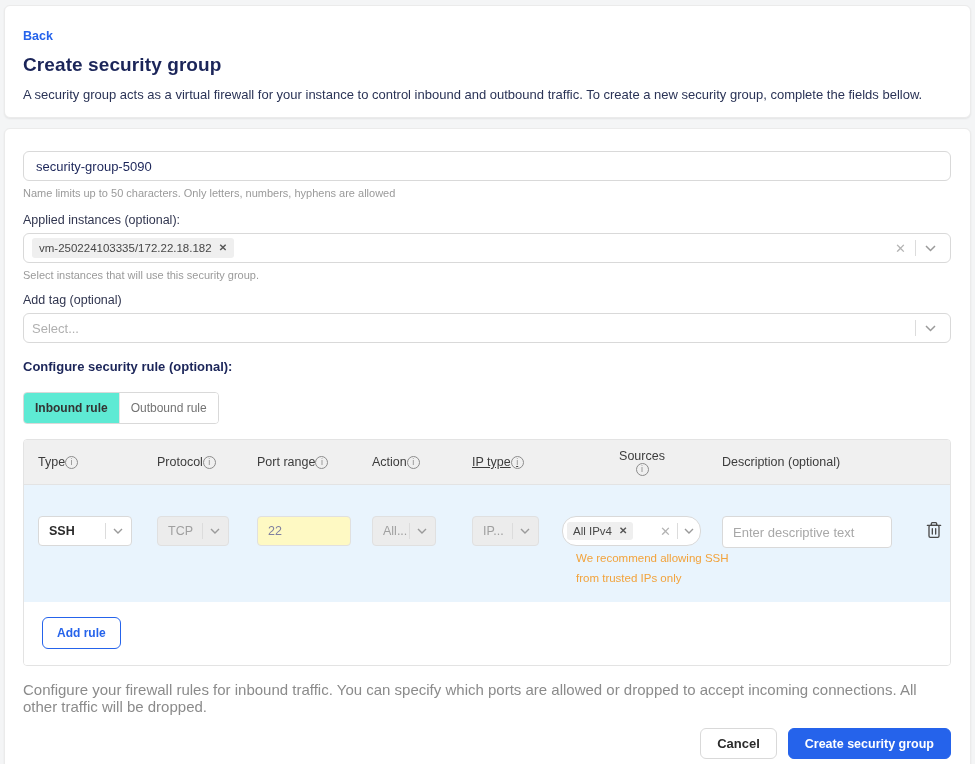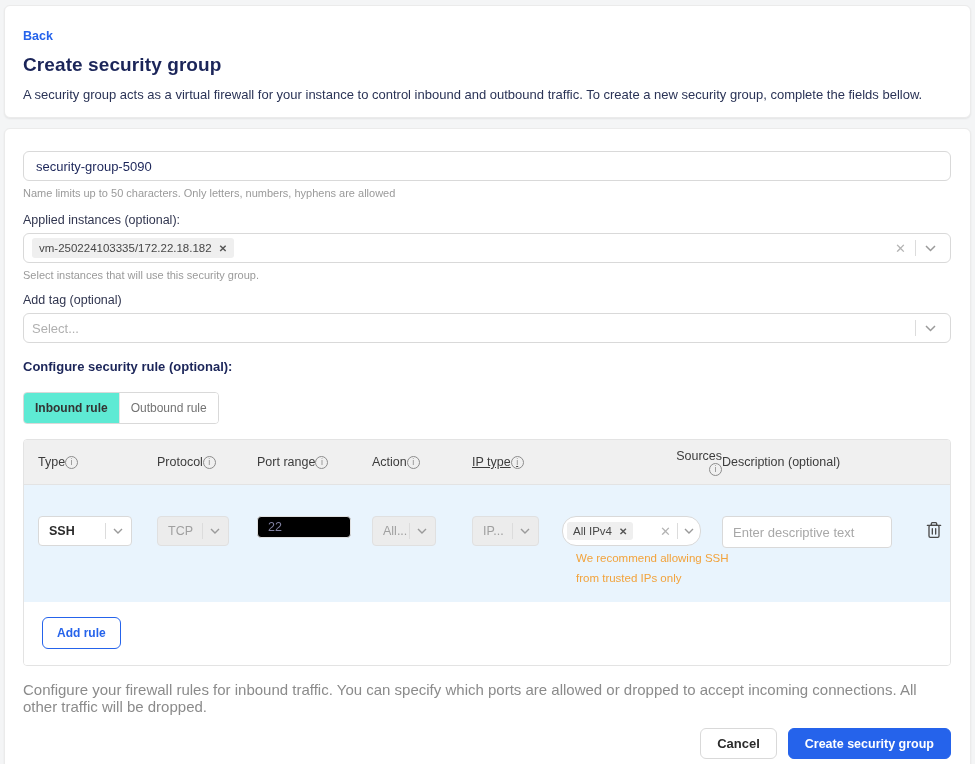--- a/index.html
+++ b/index.html
@@ -41,21 +41,21 @@
 
   .select-box {
     width:928px; height:30px;
     border:1px solid #d9d9d9; border-radius:6px;
     background:#fff; display:flex; align-items:center;
     padding:0 10px 0 8px; position:relative; cursor:pointer;
   }
   .chip {
     background:#efefef; border-radius:3px;
     font-size:11.5px; color:#474747;
-    padding:4px 7px; display:inline-flex; align-items:flex-end; gap:7px;
+    padding:4px 7px; display:inline-flex; align-items:flex-start; gap:7px;
     white-space:nowrap;
   }
   .chip .chip-x { color:#555; font-size:10px; font-weight:700; cursor:pointer; }
   .select-right { margin-left:auto; display:flex; align-items:center; gap:0; }
   .clear-x { color:#b3b3b3; font-size:13px; padding:0 9px; cursor:pointer; }
   .v-div { width:1px; height:16px; background:#dcdcdc; }
   .chev { color:#9a9a9a; padding:0 4px 0 9px; display:flex; align-items:center; cursor:pointer; }
   .placeholder-text { color:#b0b0b0; font-size:13px; }
 
   .section-gap { margin-top:14px; }
@@ -79,38 +79,38 @@
     background:#f0f0f0; border-bottom:1px solid #e3e3e3;
     padding-left:14px; font-size:12.5px; color:#3c3c3c;
   }
   .rt-row {
     display:flex; align-items:flex-start; height:117px;
     background:#e9f4fd; padding:31px 0 0 14px; position:relative;
   }
   .col-type{width:119px;} .col-protocol{width:100px;} .col-port{width:115px;}
   .col-action{width:100px;} .col-iptype{width:90px;text-decoration:underline;} .col-sources{width:160px;flex-direction:column;}
   .col-desc{width:178px;} .col-trash{flex:1;}
-  .head-cell { display:flex; align-items:flex-end; }
+  .head-cell { display:flex; align-items:center; }
   .info-icon {
     width:13px; height:13px; border:1px solid #8c8c8c; border-radius:50%;
     color:#8c8c8c; font-size:9px; line-height:11px; text-align:center;
     display:inline-block; font-style:normal; cursor:pointer;
   }
   .info-icon::before { content:"i"; }
 
   .mini-select {
     height:30px; border-radius:4px; display:inline-flex; align-items:center;
     font-size:12.5px; padding:0 6px 0 10px; cursor:pointer;
   }
   .mini-select .v-div { margin-left:auto; }
   .mini-select .chev { padding:0 2px 0 7px; }
   .mini-select.enabled { background:#fff; border:1px solid #d9d9d9; color:#2b2b2b; font-weight:700; }
   .mini-select.disabled { background:#ececec; border:1px solid #e0e0e0; color:#a0a0a0; cursor:default; }
   .mini-input {
-    height:22px; border-radius:4px; background:#000000; border:1px solid #e0e0e0;
+    height:30px; border-radius:4px; background:#fef9c3; border:1px solid #e0e0e0;
     color:#8080a0; font-size:12.5px; padding:0 10px; width:94px;
     font-family:"Liberation Sans", sans-serif;
   }
   .w-type{width:94px;} .w-protocol{width:72px;} .w-action{width:64px;} .w-iptype{width:67px;}
 
   .sources-select {
     width:139px; height:30px; background:#fff; border:1px solid #d9d9d9;
     border-radius:14px; display:flex; align-items:center; padding:0 4px 0 4px; cursor:pointer;
   }
   .sources-select .chip { padding:3px 6px; }

